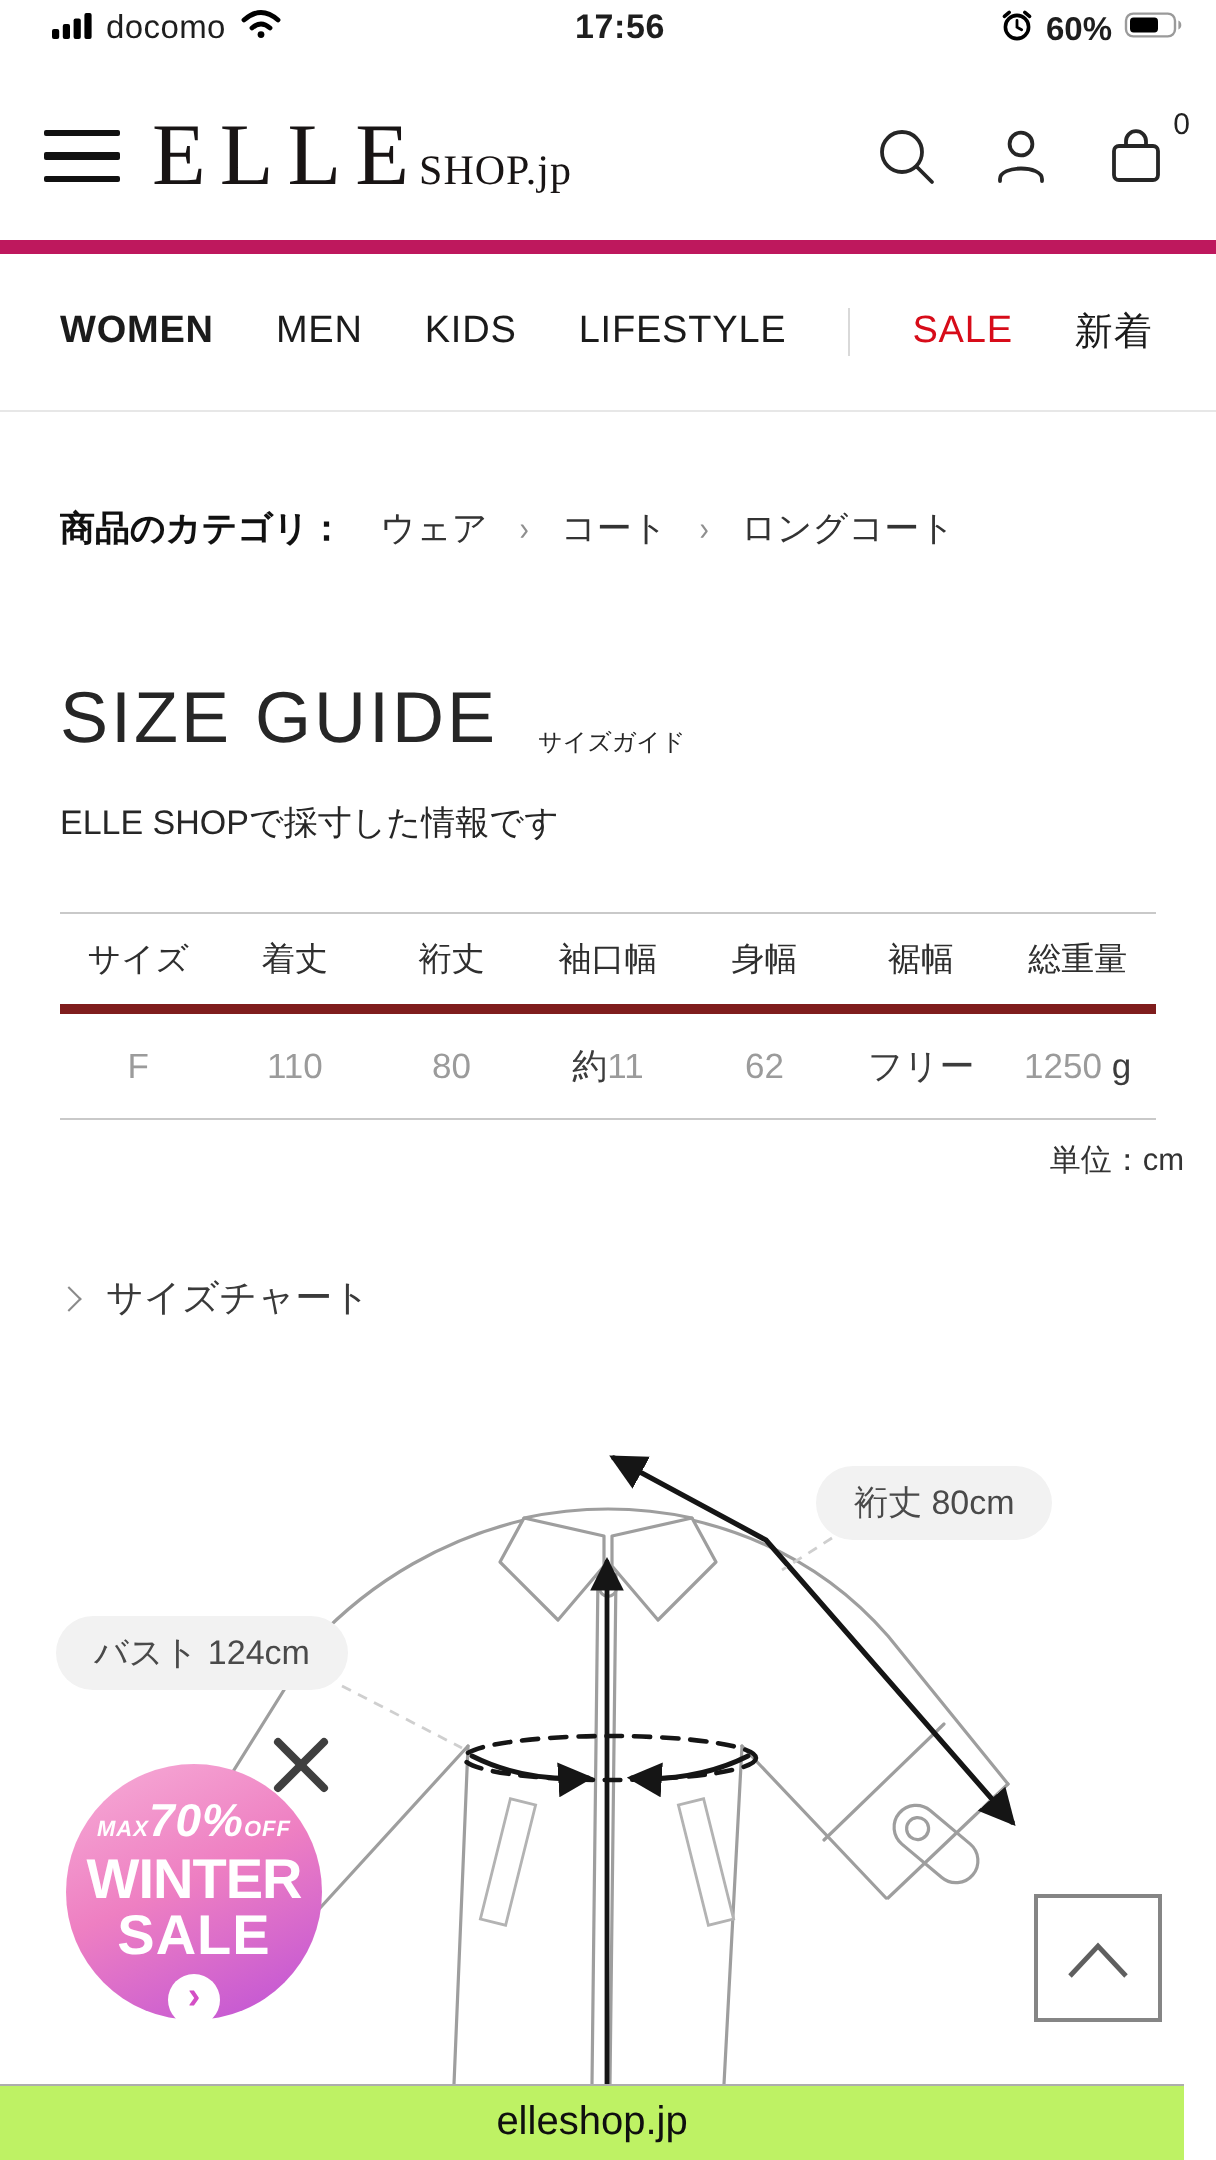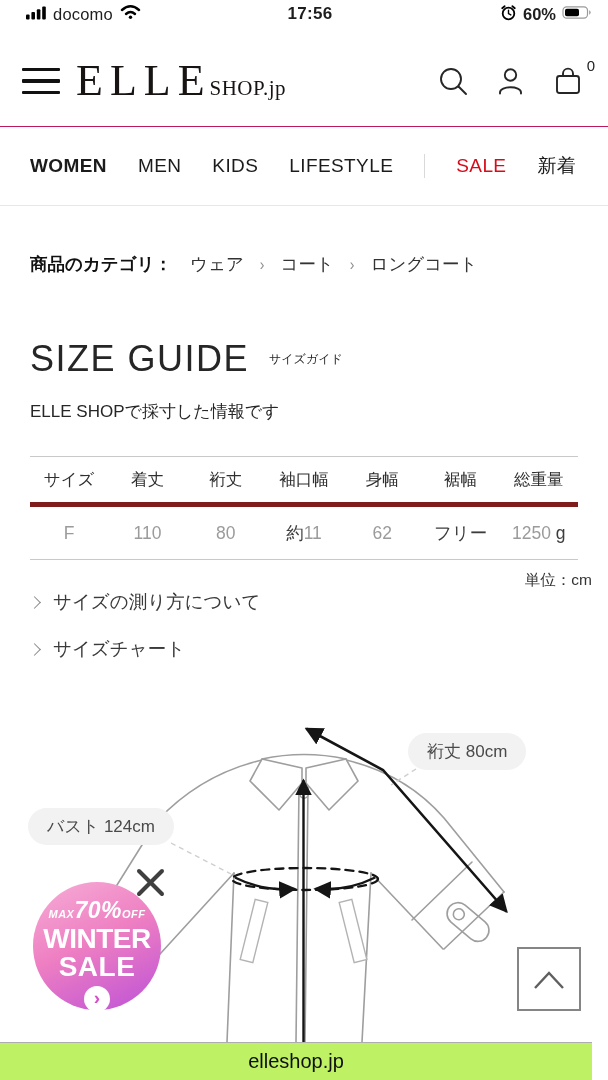--- a/index.html
+++ b/index.html
@@ -8,21 +8,21 @@
   .screen { position:relative; width:608px; height:1080px; margin:0 auto; background:#fff; overflow:hidden; }
 
   
   .status { position:absolute; top:0; left:0; right:0; height:36px; display:flex; align-items:flex-start; justify-content:space-between; padding:4px 16px 0 14px;margin-left:12px; }
   .status .cluster { display:flex; align-items:center; gap:6px; }
   .status .carrier { font-size:16.5px; font-weight:500; letter-spacing:.2px; }
   .status .time { position:absolute; left:50%; transform:translateX(-50%); font-size:17px; font-weight:700; letter-spacing:.3px; }
   .status .pct { font-size:16.5px; font-weight:600; }
 
   
-  .header { position:absolute; top:36px; left:0; right:0; height:91px; display:flex; align-items:center; padding:0 22px; border-bottom:1px solid #be185d; background:#fff; }
+  .header { position:absolute; top:36px; left:0; right:0; height:91px; display:flex; align-items:center; padding:0 22px; border-bottom:7px solid #be185d; background:#fff; }
   .burger { width:38px; display:flex; flex-direction:column; gap:8px; cursor:pointer; }
   .burger i { display:block; height:3.2px; background:#111; border-radius:1px; }
   .logo { display:flex; align-items:baseline; margin-left:16px; font-family:"Liberation Serif","DejaVu Serif",serif; color:#181414; cursor:pointer; }
   .logo .elle { font-size:44px; letter-spacing:7px; font-weight:500; line-height:1; }
   .logo .shopjp { font-size:21px; letter-spacing:.5px; margin-left:-2px; font-weight:500; }
   .hicons { margin-left:auto; display:flex; align-items:center; gap:24px; }
   .hicon { position:relative; display:flex; align-items:center; cursor:pointer; }
   .cart-count { position:absolute; top:-8px; right:-9px; font-size:15px; font-weight:500; color:#222; }
 
   
@@ -32,21 +32,21 @@
   .nav .item.sale { color:#d70c19; }
   .nav .vdiv { width:1px; height:24px; background:#d9d9d9; }
 
   
   .crumbs { position:absolute; top:252px; left:30px; right:10px; display:flex; align-items:center; flex-wrap:nowrap; font-size:17.5px; }
   .crumbs .clabel { font-weight:700; color:#111; margin-right:18px; }
   .crumbs a { color:#333; text-decoration:none; cursor:pointer; }
   .crumb-sep { margin:0 16px; color:#8f8f8f; font-size:14px; transform:scaleY(1.2); }
 
   
-  .sg-title-row { position:absolute; top:338px; left:30px; display:flex; align-items:center; }
+  .sg-title-row { position:absolute; top:338px; left:30px; display:flex; align-items:flex-end; }
   .sg-title { font-size:36px; font-weight:300; letter-spacing:1.5px; color:#262626; }
   .sg-title-ja { font-size:12px; margin-left:20px; color:#262626; }
   .sg-sub { position:absolute; top:400px; left:30px; font-size:17px; color:#262626; }
 
   
   .stable { position:absolute; top:456px; left:30px; width:548px; }
   .trow { display:flex; align-items:center; }
   .trow.head { height:51px; border-top:1px solid #c9c9c9; border-bottom:5px solid #7f1d1d; }
   .trow.body { height:53px; border-bottom:1px solid #c9c9c9; }
   .tcell { flex:1 1 0; text-align:center; font-size:16.5px; color:#2f2f2f; }
@@ -205,24 +205,20 @@
       <span class="tcell muted">110</span>
       <span class="tcell muted">80</span>
       <span class="tcell"><span class="dark">約</span><span class="muted">11</span></span>
       <span class="tcell muted">62</span>
       <span class="tcell dark">フリー</span>
       <span class="tcell"><span class="muted">1250</span><span class="dark">&nbsp;</span><span class="dark">g</span></span>
     </div>
   </div>
   <div class="unit-note">単位：cm</div>
 
-  <div class="slink l1">
-    <span class="chev"></span>
-    <span class="txt">サイズの測り方について</span>
-  </div>
   <div class="slink l2">
     <span class="chev"></span>
     <span class="txt">サイズチャート</span>
   </div>
 
   <svg class="diagram" viewBox="0 0 608 352">
     <defs>
       <marker id="ah" viewBox="0 0 10 10" refX="8.5" refY="5" markerWidth="7" markerHeight="7" orient="auto-start-reverse">
         <path d="M0,0 L10,5 L0,10 z" fill="#151515"></path>
       </marker>

